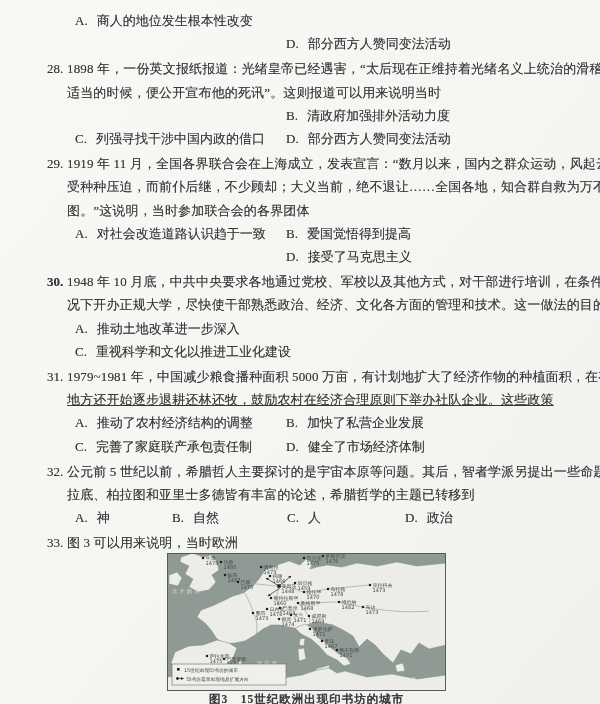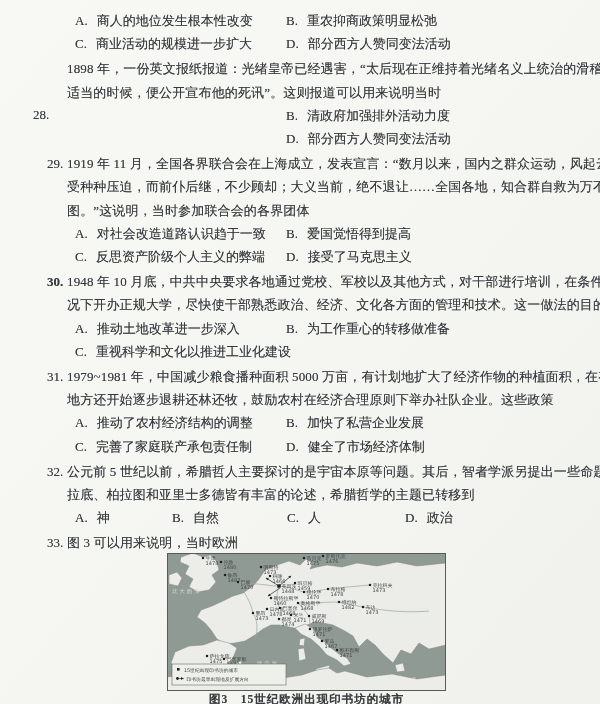--- a/index.html
+++ b/index.html
@@ -39,77 +39,74 @@
   .spread{stroke:#2a2c2d;stroke-width:.7;fill:none;}
 </style>
 </head>
 <body>
 
 <div class="page">
 
   <div>
       <div class="row" style="top: 13px;">
         <span class="opt" style="left: 75px;"><span class="optlabel">A.</span><span class="opttext">商人的地位发生根本性改变</span></span>
-        <span class="opt" style="left: 286px;"><span class="optlabel">B.</span><span class="opttext">重农抑商政策明显松弛</span></span>
       </div>
       <div class="row" style="top: 36.2px;">
-        <span class="opt" style="left: 75px;"><span class="optlabel">C.</span><span class="opttext">商业活动的规模进一步扩大</span></span>
         <span class="opt" style="left: 286px;"><span class="optlabel">D.</span><span class="opttext">部分西方人赞同变法活动</span></span>
       </div>
       <div class="row" style="top: 61.4px;">
-        <span class="qnum" style="left: 33px; margin-top: 46px;">28.</span>
+        <span class="qnum" style="left: 47px;">28.</span>
         <span class="stem" style="left: 67px;">1898 年，一份英文报纸报道：光绪皇帝已经遇害，“太后现在正维持着光绪名义上统治的滑稽剧，一到</span>
       </div>
       <div class="row" style="top: 84.6px;">
         <span class="stem" style="left: 67px;">适当的时候，便公开宣布他的死讯”。这则报道可以用来说明当时</span>
       </div>
       <div class="row" style="top: 107.8px;">
         <span class="opt" style="left: 286px;"><span class="optlabel">B.</span><span class="opttext">清政府加强排外活动力度</span></span>
       </div>
       <div class="row" style="top: 131px;">
+        <span class="opt" style="left: 75px;"><span class="optlabel">C.</span><span class="opttext">列强寻找干涉中国内政的借口</span></span>
         <span class="opt" style="left: 286px;"><span class="optlabel">D.</span><span class="opttext">部分西方人赞同变法活动</span></span>
       </div>
       <div class="row" style="top: 156.2px;">
         <span class="qnum" style="left: 47px;">29.</span>
         <span class="stem" style="left: 67px;">1919 年 11 月，全国各界联合会在上海成立，发表宣言：“数月以来，国内之群众运动，风起云涌，虽</span>
       </div>
       <div class="row" style="top: 179.4px;">
         <span class="stem" style="left: 67px;">受种种压迫，而前仆后继，不少顾却；大义当前，绝不退让……全国各地，知合群自救为万不可缓之</span>
       </div>
       <div class="row" style="top: 202.6px;">
         <span class="stem" style="left: 67px;">图。”这说明，当时参加联合会的各界团体</span>
       </div>
       <div class="row" style="top: 225.8px;">
         <span class="opt" style="left: 75px;"><span class="optlabel">A.</span><span class="opttext">对社会改造道路认识趋于一致</span></span>
         <span class="opt" style="left: 286px;"><span class="optlabel">B.</span><span class="opttext">爱国觉悟得到提高</span></span>
       </div>
       <div class="row" style="top: 249px;">
-        <span class="opt" style="left: 75px;"><span class="optlabel">C.</span><span class="opttext">反思资产阶级个人主义的弊端</span></span>
         <span class="opt" style="left: 286px;"><span class="optlabel">D.</span><span class="opttext">接受了马克思主义</span></span>
       </div>
       <div class="row" style="top: 274.2px;">
         <span class="qnum" style="left: 47px; font-weight: bold;">30.</span>
         <span class="stem" style="left: 67px;">1948 年 10 月底，中共中央要求各地通过党校、军校以及其他方式，对干部进行培训，在条件可能的情</span>
       </div>
       <div class="row" style="top: 297.4px;">
         <span class="stem" style="left: 67px;">况下开办正规大学，尽快使干部熟悉政治、经济、文化各方面的管理和技术。这一做法的目的是</span>
       </div>
       <div class="row" style="top: 320.6px;">
         <span class="opt" style="left: 75px;"><span class="optlabel">A.</span><span class="opttext">推动土地改革进一步深入</span></span>
-        <span class="opt" style="left: 286px;"><span class="optlabel">B.</span><span class="opttext">为工作重心的转移做准备</span></span>
       </div>
       <div class="row" style="top: 343.8px;">
         <span class="opt" style="left: 75px;"><span class="optlabel">C.</span><span class="opttext">重视科学和文化以推进工业化建设</span></span>
       </div>
       <div class="row" style="top: 369px;">
         <span class="qnum" style="left: 47px;">31.</span>
         <span class="stem" style="left: 67px;">1979~1981 年，中国减少粮食播种面积 5000 万亩，有计划地扩大了经济作物的种植面积，在有条件的</span>
       </div>
       <div class="row" style="top: 392.2px;">
-        <span class="stem" style="left: 67px;">地方还开始逐步退耕还林还牧，鼓励农村在经济合理原则下举办社队企业。这些政策</span>
+        <span class="stem" style="left: 67px; text-decoration: underline;">地方还开始逐步退耕还林还牧，鼓励农村在经济合理原则下举办社队企业。这些政策</span>
       </div>
       <div class="row" style="top: 415.4px;">
         <span class="opt" style="left: 75px; text-align: center;"><span class="optlabel">A.</span><span class="opttext">推动了农村经济结构的调整</span></span>
         <span class="opt" style="left: 286px;"><span class="optlabel">B.</span><span class="opttext">加快了私营企业发展</span></span>
       </div>
       <div class="row" style="top: 438.6px;">
         <span class="opt" style="left: 75px;"><span class="optlabel">C.</span><span class="opttext">完善了家庭联产承包责任制</span></span>
         <span class="opt" style="left: 286px;"><span class="optlabel">D.</span><span class="opttext">健全了市场经济体制</span></span>
       </div>
       <div class="row" style="top: 463.8px;">

